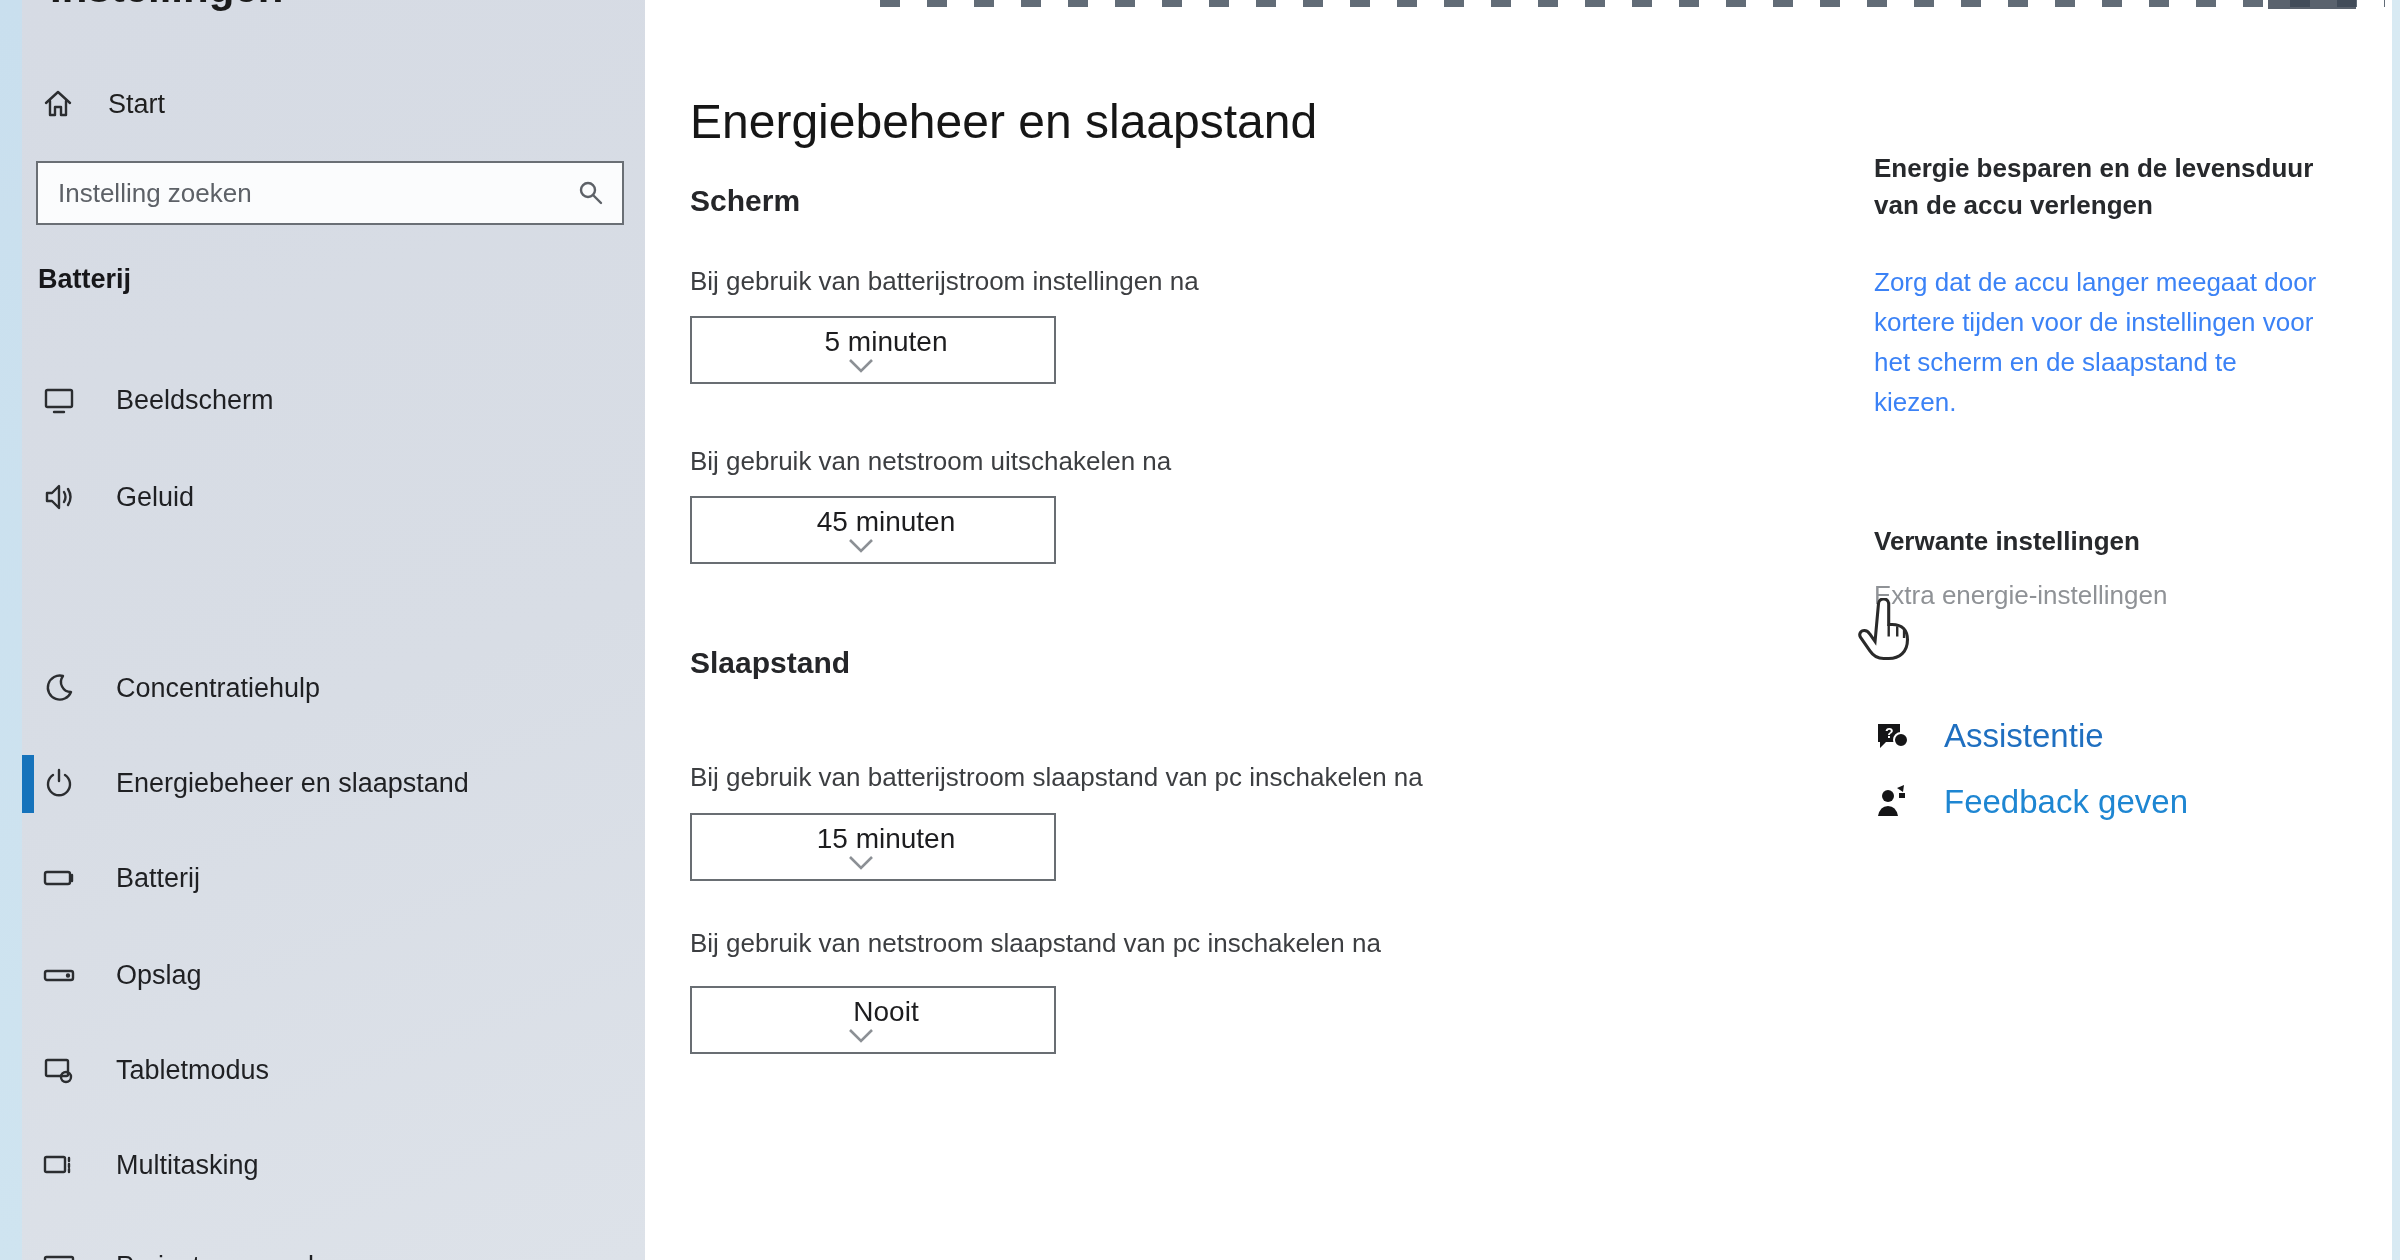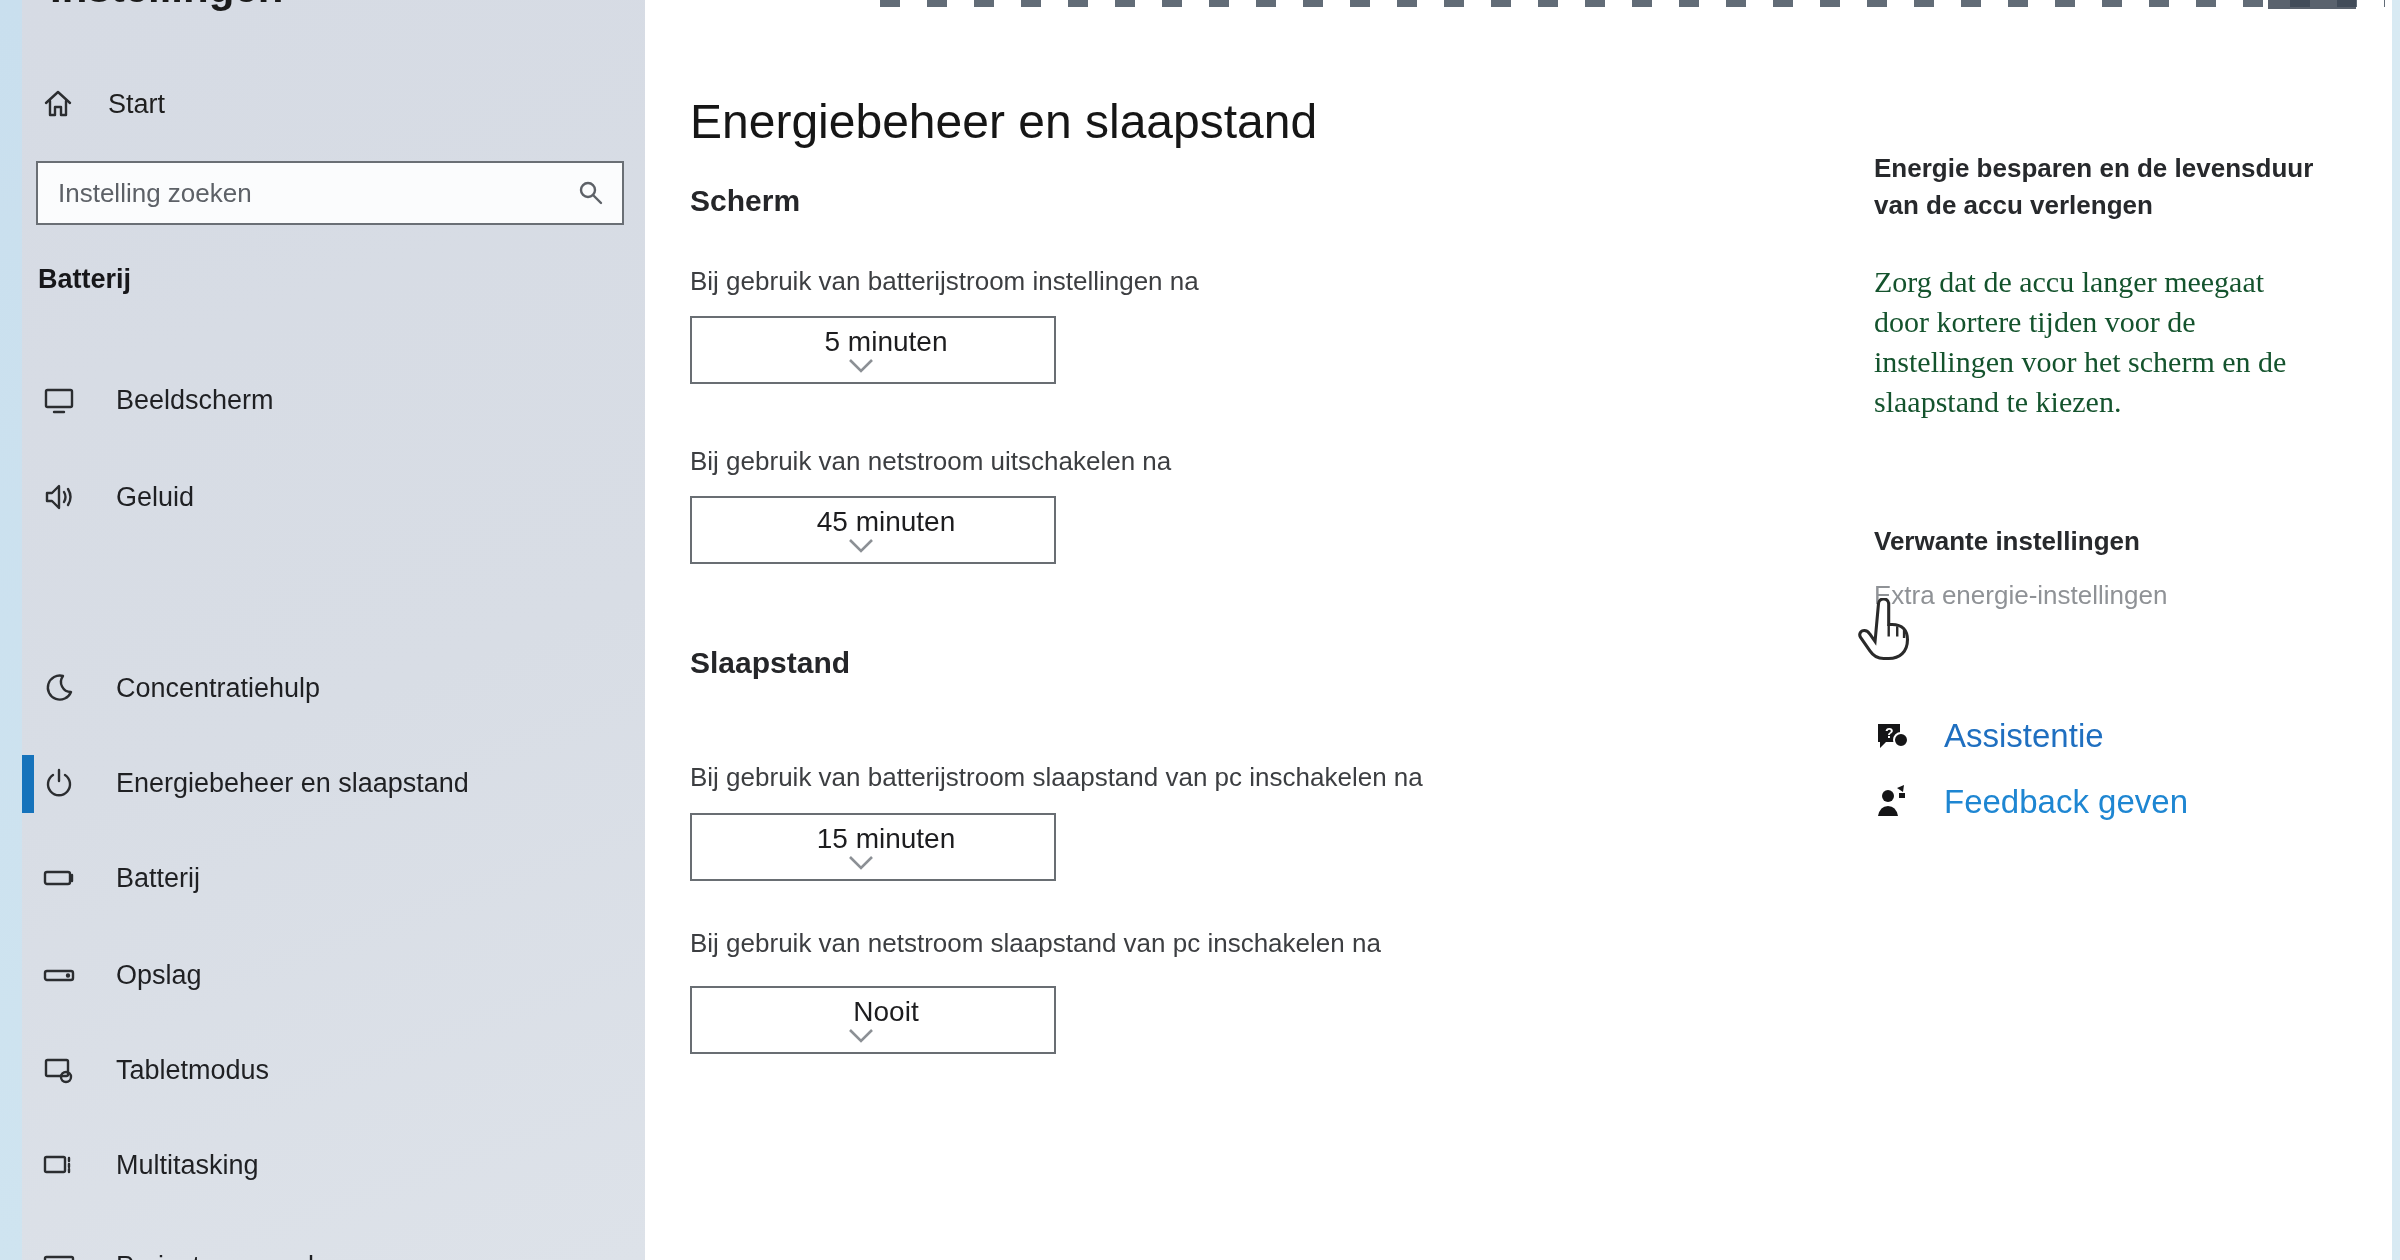--- a/index.html
+++ b/index.html
@@ -39,21 +39,21 @@
   .sec-head{position:absolute;left:690px;font-size:30px;font-weight:600;color:#252629;}
   .ctl-label{position:absolute;left:690px;font-size:26px;color:#3c3e41;}
   .select{position:absolute;left:690px;width:362px;height:64px;background:#ffffff;
           border:2px solid #696e73;display:flex;align-items:center;justify-content:center;flex-direction:column;}
   .select .val{margin-left:26px;font-size:28px;color:#1d1d1f;}
   .select .chev{margin-right:24px;}
   
   .tip-head{position:absolute;left:1874px;top:150px;width:470px;
           font-size:26px;font-weight:600;color:#27292c;line-height:37px;}
   .tip-body{position:absolute;left:1874px;top:262px;width:448px;
-          font-size:30px;color:#14532d;line-height:40px;font-family:Liberation Serif, serif;}
+          font-size:26px;color:#3b82f6;line-height:40px;}
   .rel-head{position:absolute;left:1874px;top:526px;font-size:26px;font-weight:600;color:#27292c;}
   .rel-link{position:absolute;left:1874px;top:580px;font-size:26px;color:#8f9296;}
   .hand-cursor{position:absolute;left:1858px;top:598px;}
   .help-row{position:absolute;left:1872px;display:flex;align-items:center;}
   .help-row .txt{margin-left:32px;font-size:33px;}
   .help-link{color:#1f6fc0;}
   .fb-link{color:#1e86d2;}
 </style>
 </head>
 <body>

